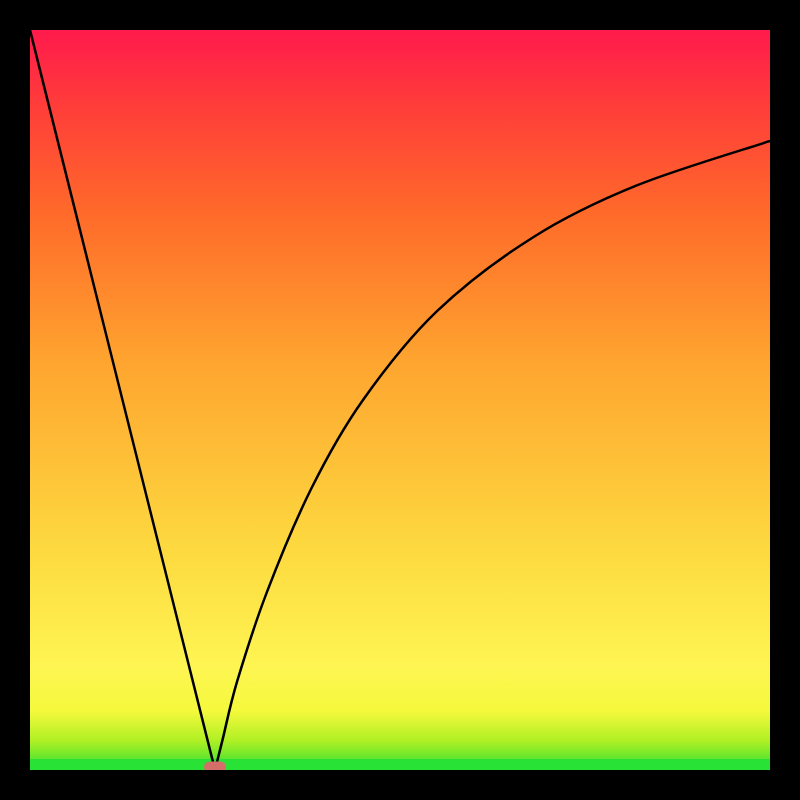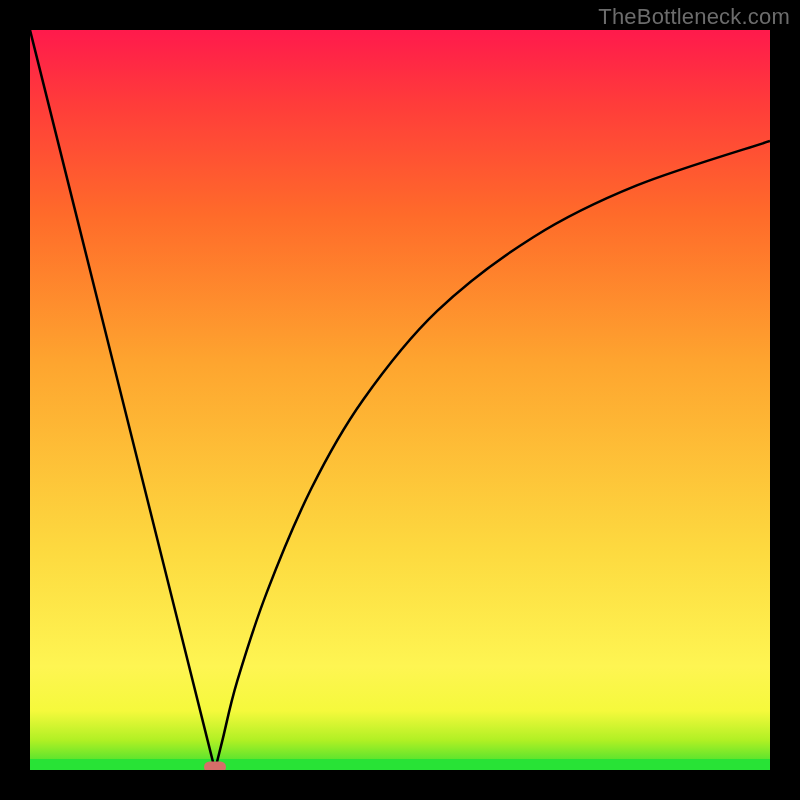--- a/index.html
+++ b/index.html
@@ -66,15 +66,14 @@
 
 <div class="frame">
 
   <div class="plot-area">
     <svg class="curve" viewBox="0 0 740 740" preserveAspectRatio="none">
       <path id="curve-path" fill="none" stroke="#000" stroke-width="2.5" d="M0.0 0.0 L44.4 177.6 L88.8 355.2 L133.2 532.8 L177.6 710.4 L185.0 740.0 C 186.2 735.1, 188.7 725.2, 192.4 710.4 C 196.1 695.6, 199.8 675.9, 207.2 651.2 C 214.6 626.5, 224.5 594.5, 236.8 562.4 C 249.1 530.3, 265.2 490.9, 281.2 458.8 C 297.2 426.7, 312.0 399.6, 333.0 370.0 C 354.0 340.4, 378.6 308.3, 407.0 281.2 C 435.4 254.1, 469.9 228.2, 503.2 207.2 C 536.5 186.2, 567.3 171.4, 606.8 155.4 C 646.3 139.4, 717.8 118.4, 740.0 111.0"></path>
     </svg>
     <div class="marker" id="marker" style="left: 185px; top: 737px;"></div>
   </div>
 
-  <div class="watermark">TheBottleneck.com</div>
 
 </div>
 
 </body></html>

